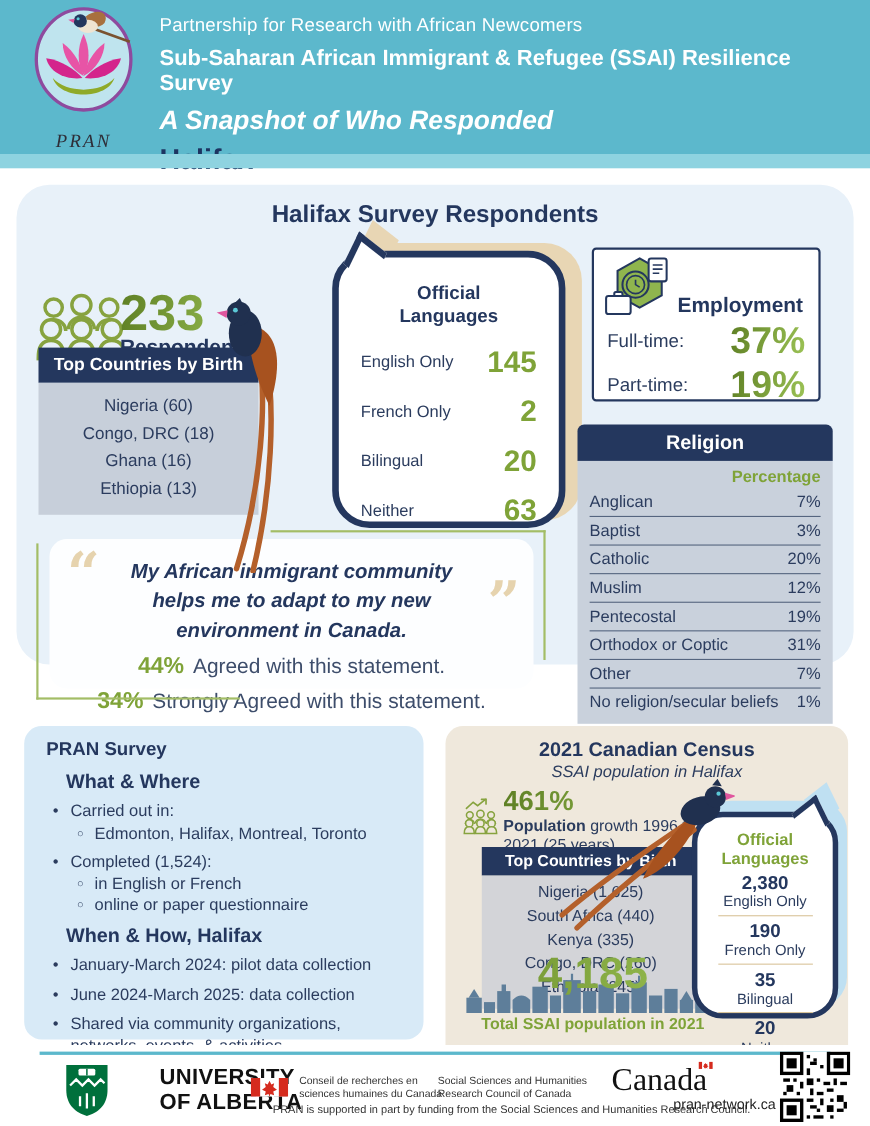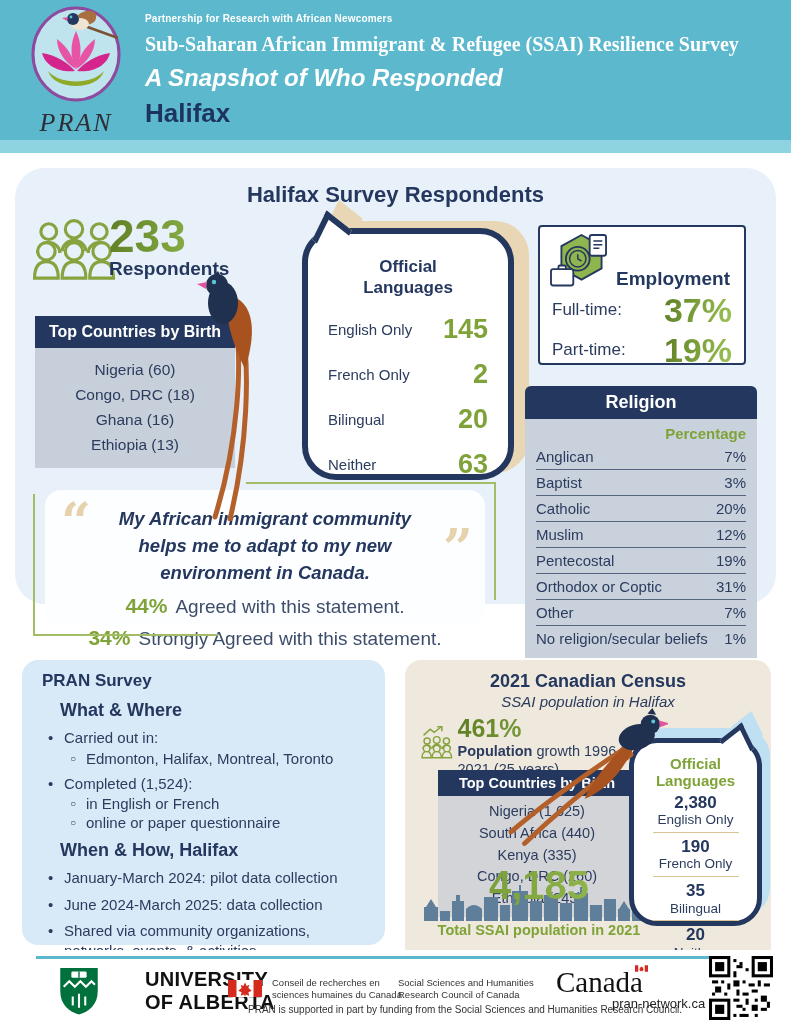--- a/index.html
+++ b/index.html
@@ -8,35 +8,35 @@
     position: relative;
     font-family: "Liberation Sans", "DejaVu Sans", sans-serif;
     background: #ffffff;
     overflow: hidden;
     color: #24375e;
   }
   
   .header { position:absolute; top:0; left:0; width:791px; height:140px; background:#5cb8cc; }
   .header-strip { position:absolute; top:140px; left:0; width:791px; height:13px; background:#8ed3e0; }
   .logo { position:absolute; left:28px; top:5px; width:96px; text-align:center; }
-  .logo-text { font-family:"Liberation Serif","DejaVu Serif",serif; font-style:italic; font-size:26px; color:#2e2e38; letter-spacing:2px; margin-top:1px; }
+  .logo-text { font-family:"Liberation Serif","DejaVu Serif",serif; font-style:italic; font-size:17px; color:#2e2e38; letter-spacing:2px; margin-top:11px; }
   .h-text { position:absolute; left:145px; top:13px; width:630px; }
-  .h-line1 { color:#ffffff; font-size:10px; font-weight:700; letter-spacing:.2px; }
-  .h-line2 { color:#ffffff; font-size:20px; font-weight:800; margin-top:9px;font-family:Liberation Serif, serif; }
+  .h-line1 { color:#ffffff; font-size:17px; font-weight:400; letter-spacing:.2px; }
+  .h-line2 { color:#ffffff; font-size:20px; font-weight:800; margin-top:9px; }
   .h-line3 { color:#ffffff; font-size:24px; font-weight:800; font-style:italic; margin-top:8px; }
   .h-line4 { color:#1d3461; font-size:26px; font-weight:800; margin-top:6px; }
 
   
   .main { position:absolute; top:168px; left:15px; width:761px; height:436px; background:#e8f1f9; border-radius:30px; }
   .main-title { text-align:center; padding-top:14px; font-size:22px; font-weight:800; color:#24375e; }
 
   .resp-block { position:absolute; left:18px; top:48px; display:flex; align-items:flex-end; }
   .resp-text { margin-left:-6px; }
   .resp-count { font-size:46px; font-weight:800; line-height:.9;
-    background:linear-gradient(100deg,#5e7f24,#9cc356); -webkit-background-clip:text; background-clip:text; color:transparent; }
+    background:linear-gradient(100deg,#5e7f24,#9cc356); -webkit-background-clip:text; background-clip:text; color:transparent;margin-top:48px; }
   .resp-label { font-size:19px; font-weight:800; color:#24375e; margin-top:1px; }
 
   .countries { position:absolute; left:20px; top:148px; width:200px; }
   .countries-head { background:#24375e; color:#fff; font-size:16px; font-weight:800; text-align:center; padding:7px 2px; }
   .countries-body { background:#c7cfda; text-align:center; font-size:15.5px; color:#2b3c5e; padding:9px 4px 11px; line-height:1.62; }
 
   .bird1 { position:absolute; left:168px; top:103px; z-index:3; }
 
   
   .bubble1-wrap { position:absolute; left:287px; top:60px; width:212px; height:252px; }

